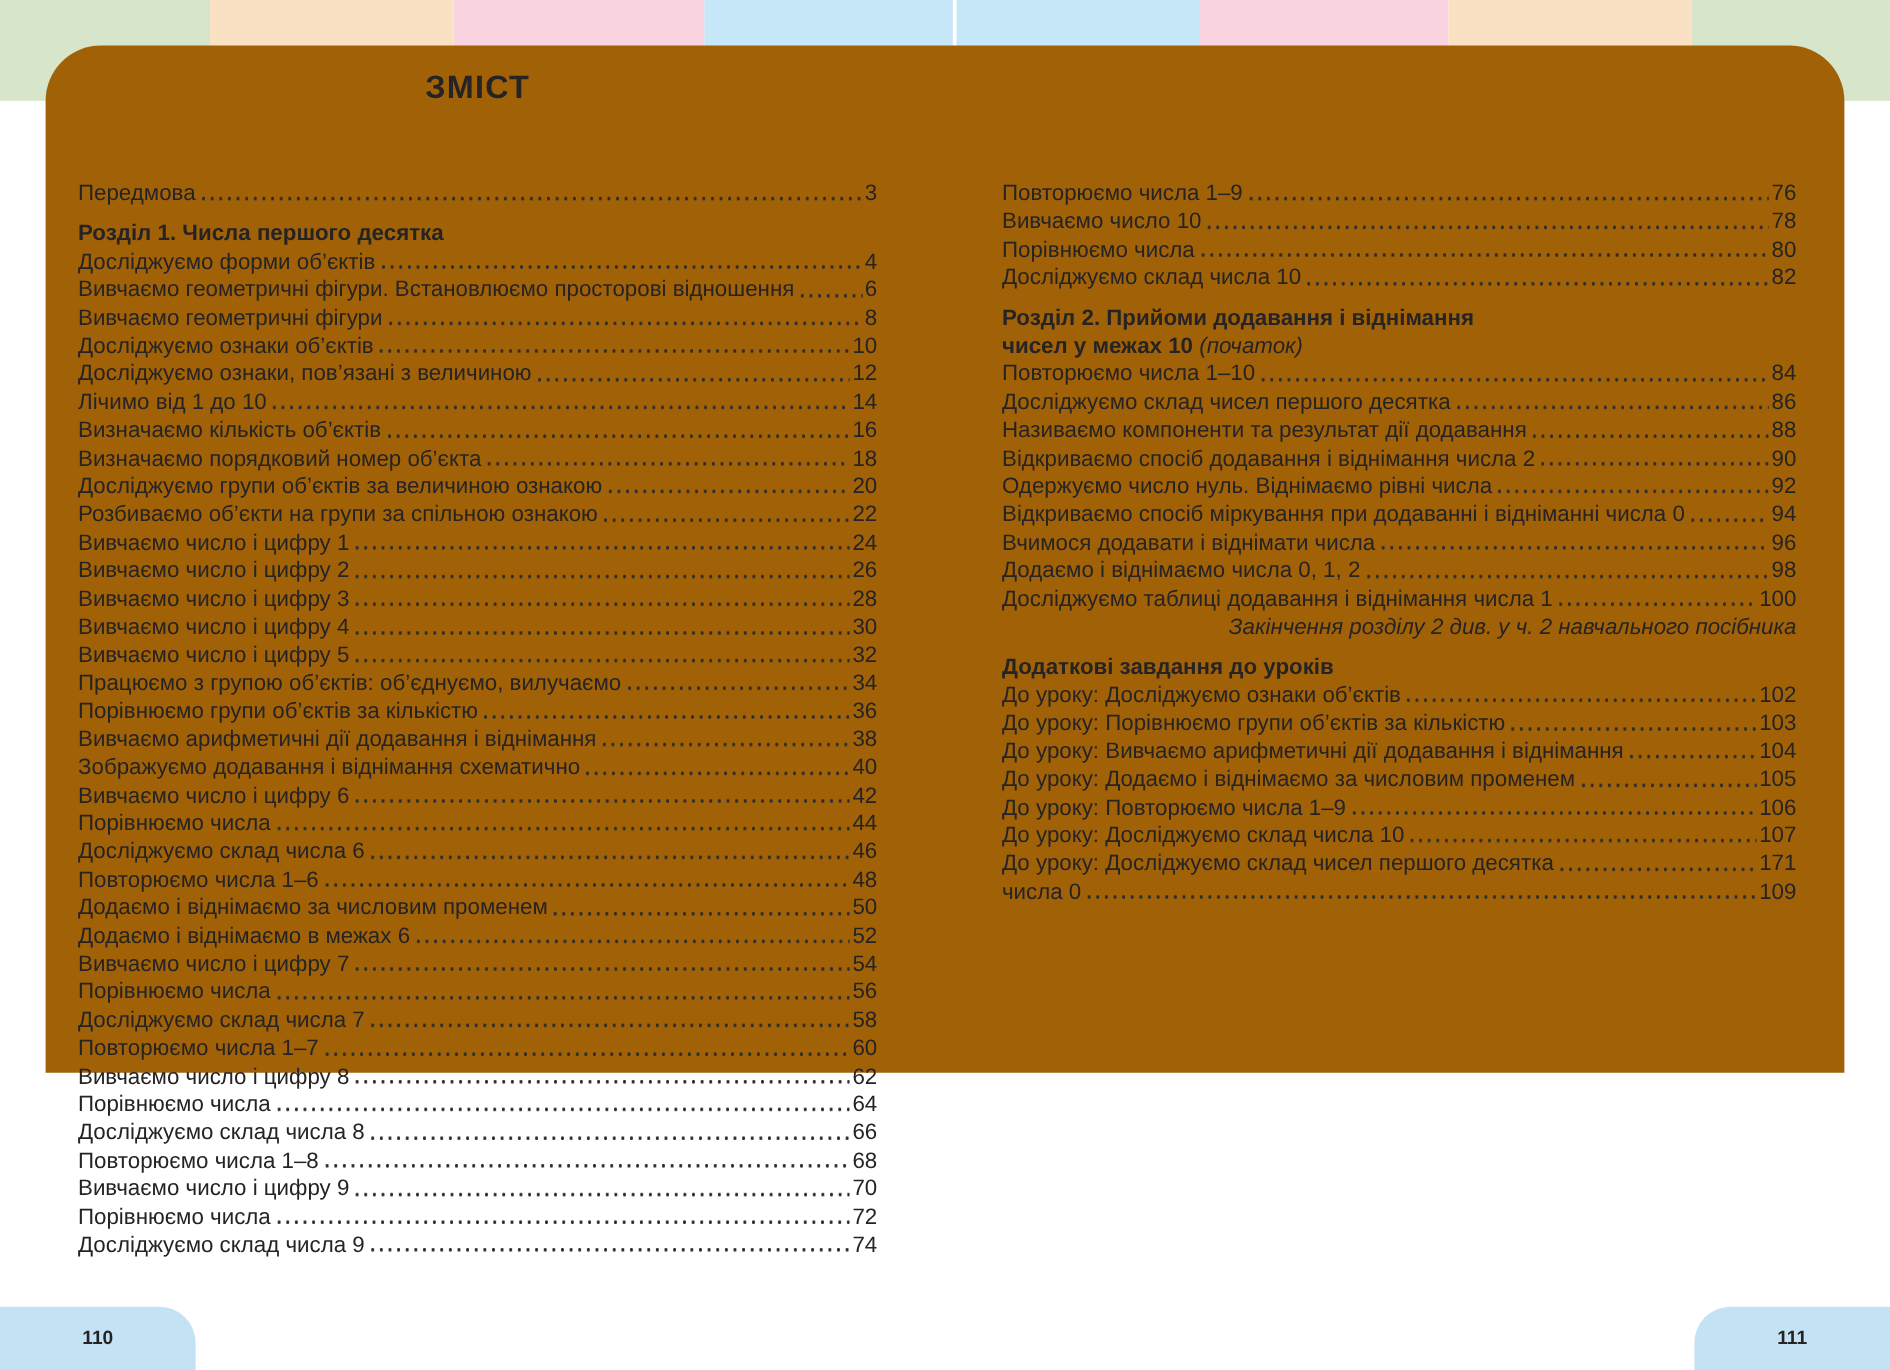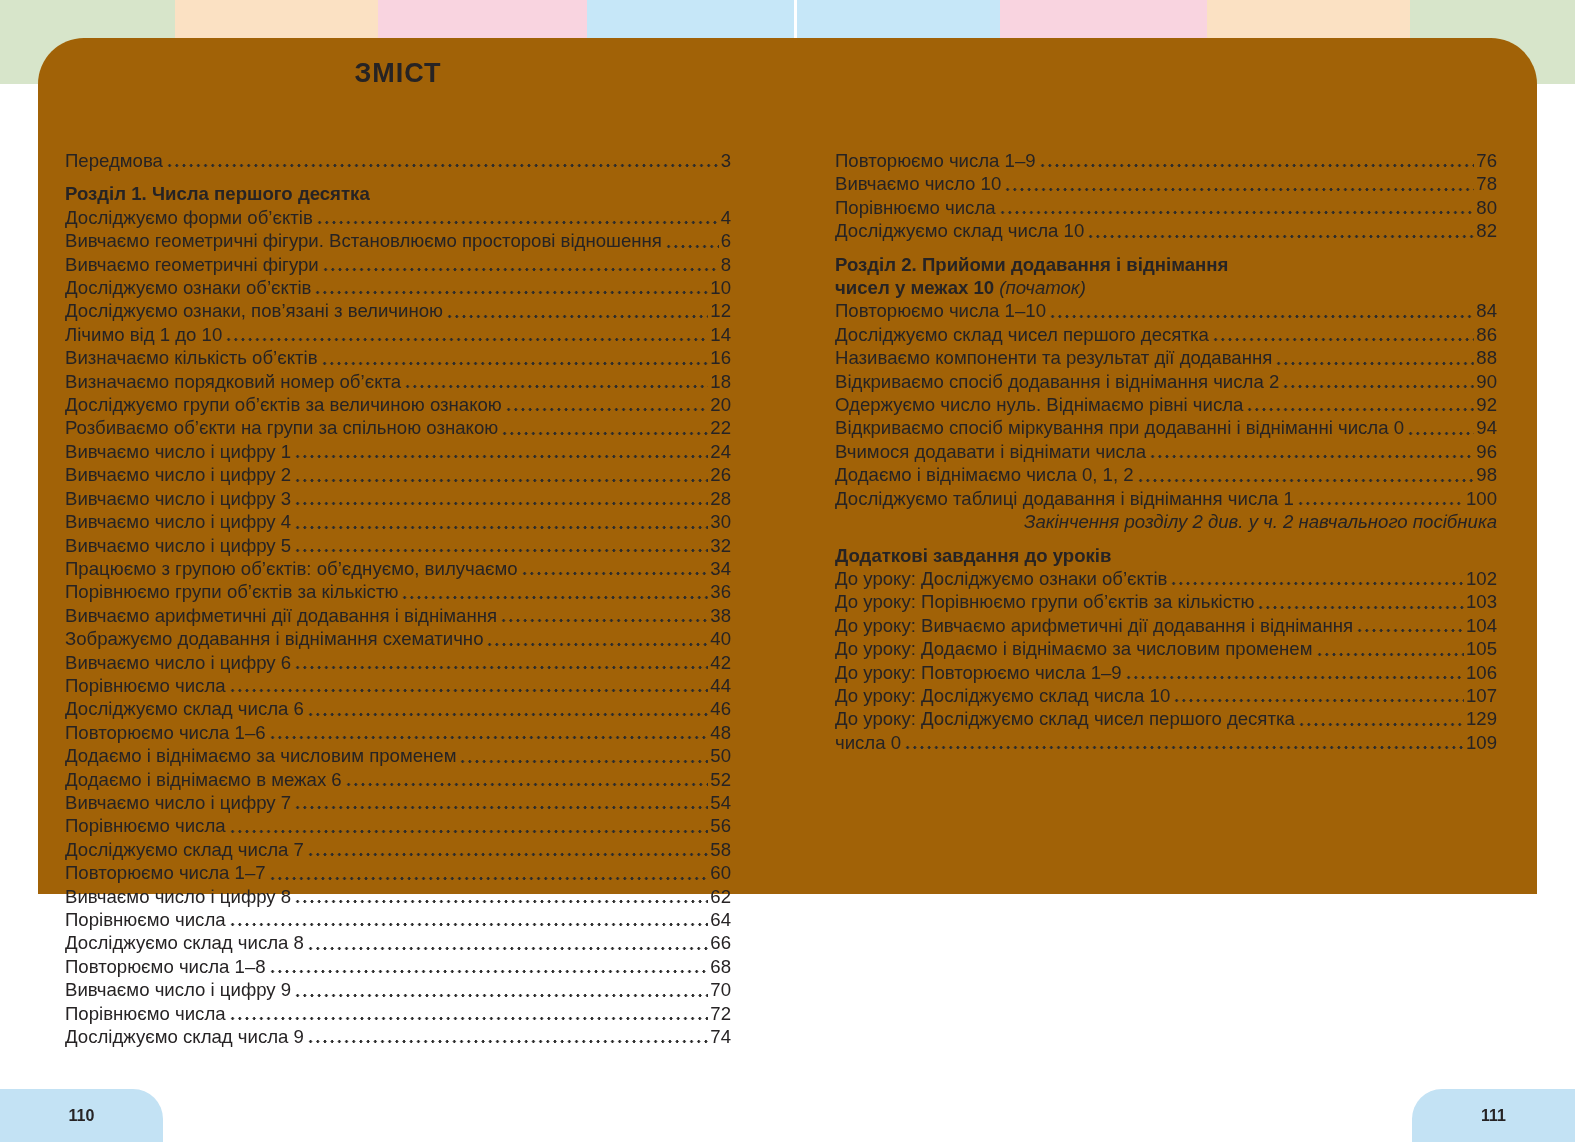--- a/index.html
+++ b/index.html
@@ -390,21 +390,21 @@
         <span class="toc-page">106</span>
       </div>
       <div class="toc-row">
         <span class="toc-text">До уроку: Досліджуємо склад числа 10</span>
         <span class="toc-leader"></span>
         <span class="toc-page">107</span>
       </div>
       <div class="toc-row">
         <span class="toc-text">До уроку: Досліджуємо склад чисел першого десятка</span>
         <span class="toc-leader"></span>
-        <span class="toc-page">129</span>
+        <span class="toc-page">171</span>
       </div>
       <div class="toc-row">
         <span class="toc-text">числа 0</span>
         <span class="toc-leader"></span>
         <span class="toc-page">109</span>
       </div>
     </div>
 </div>
 
 <div class="tab tab-left">

